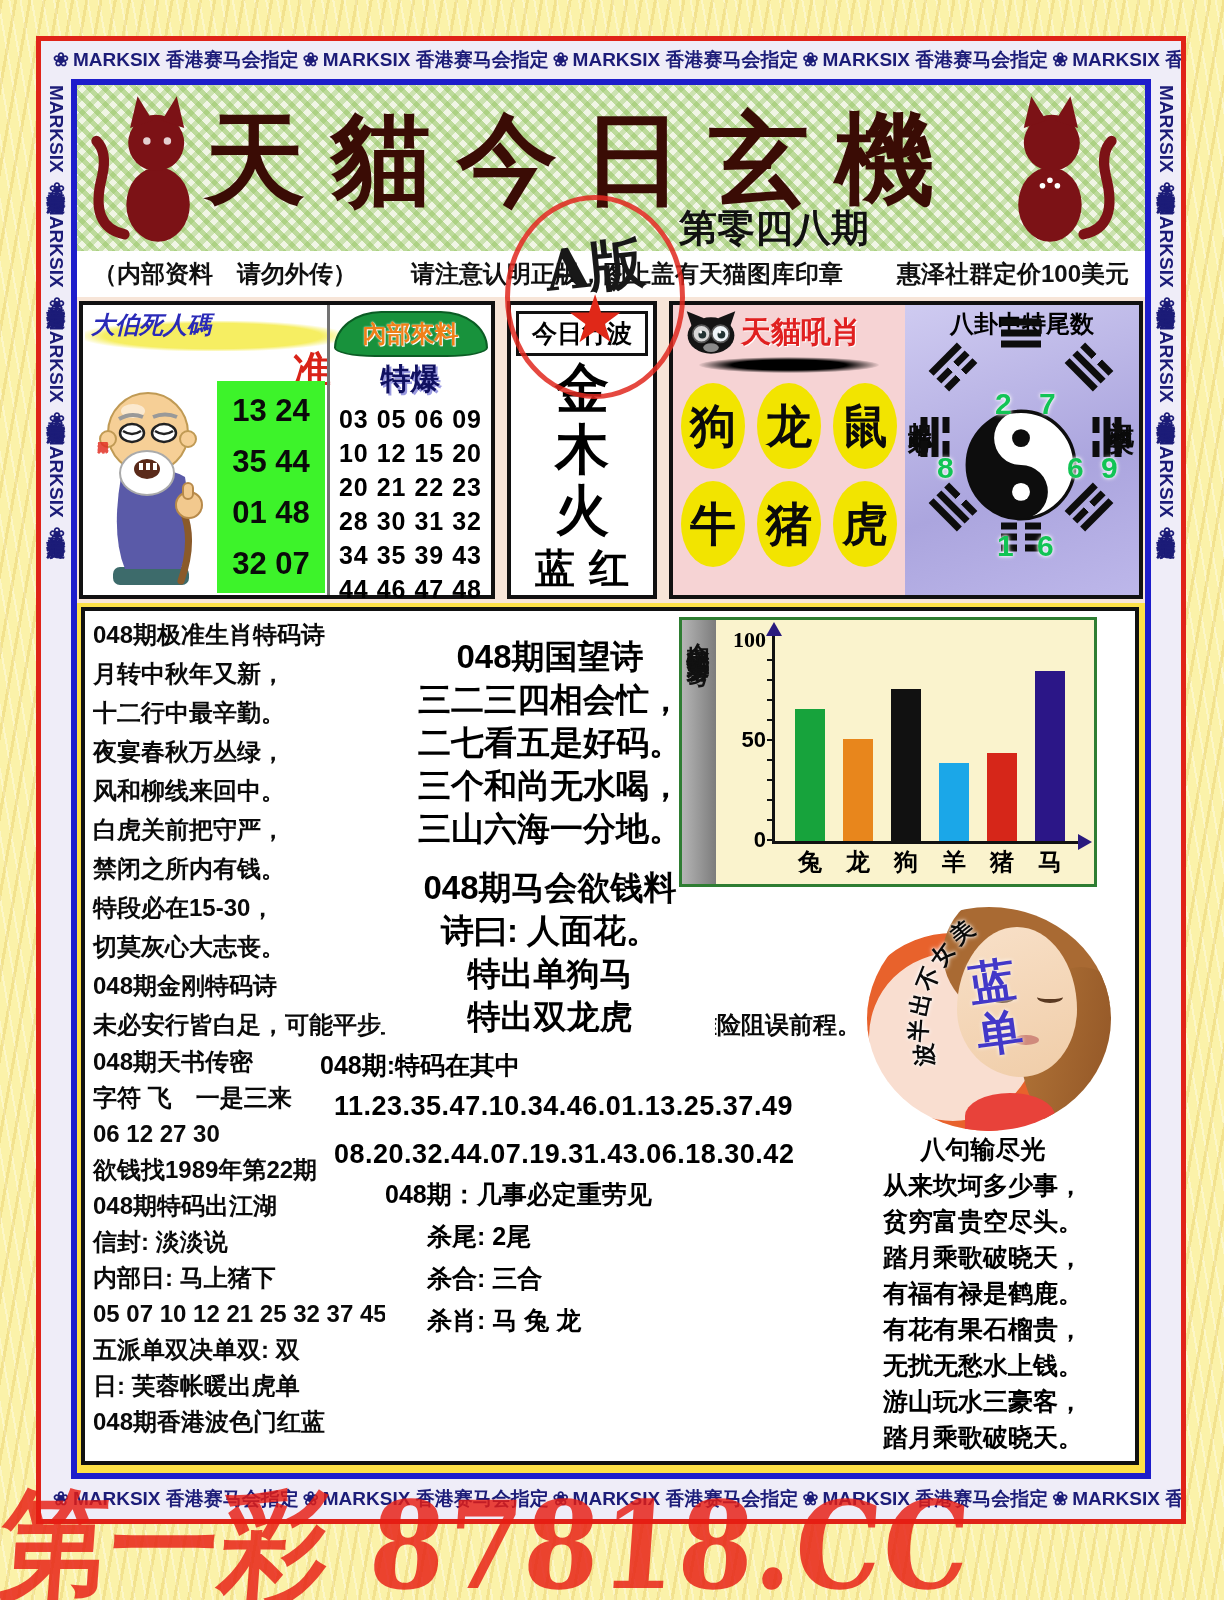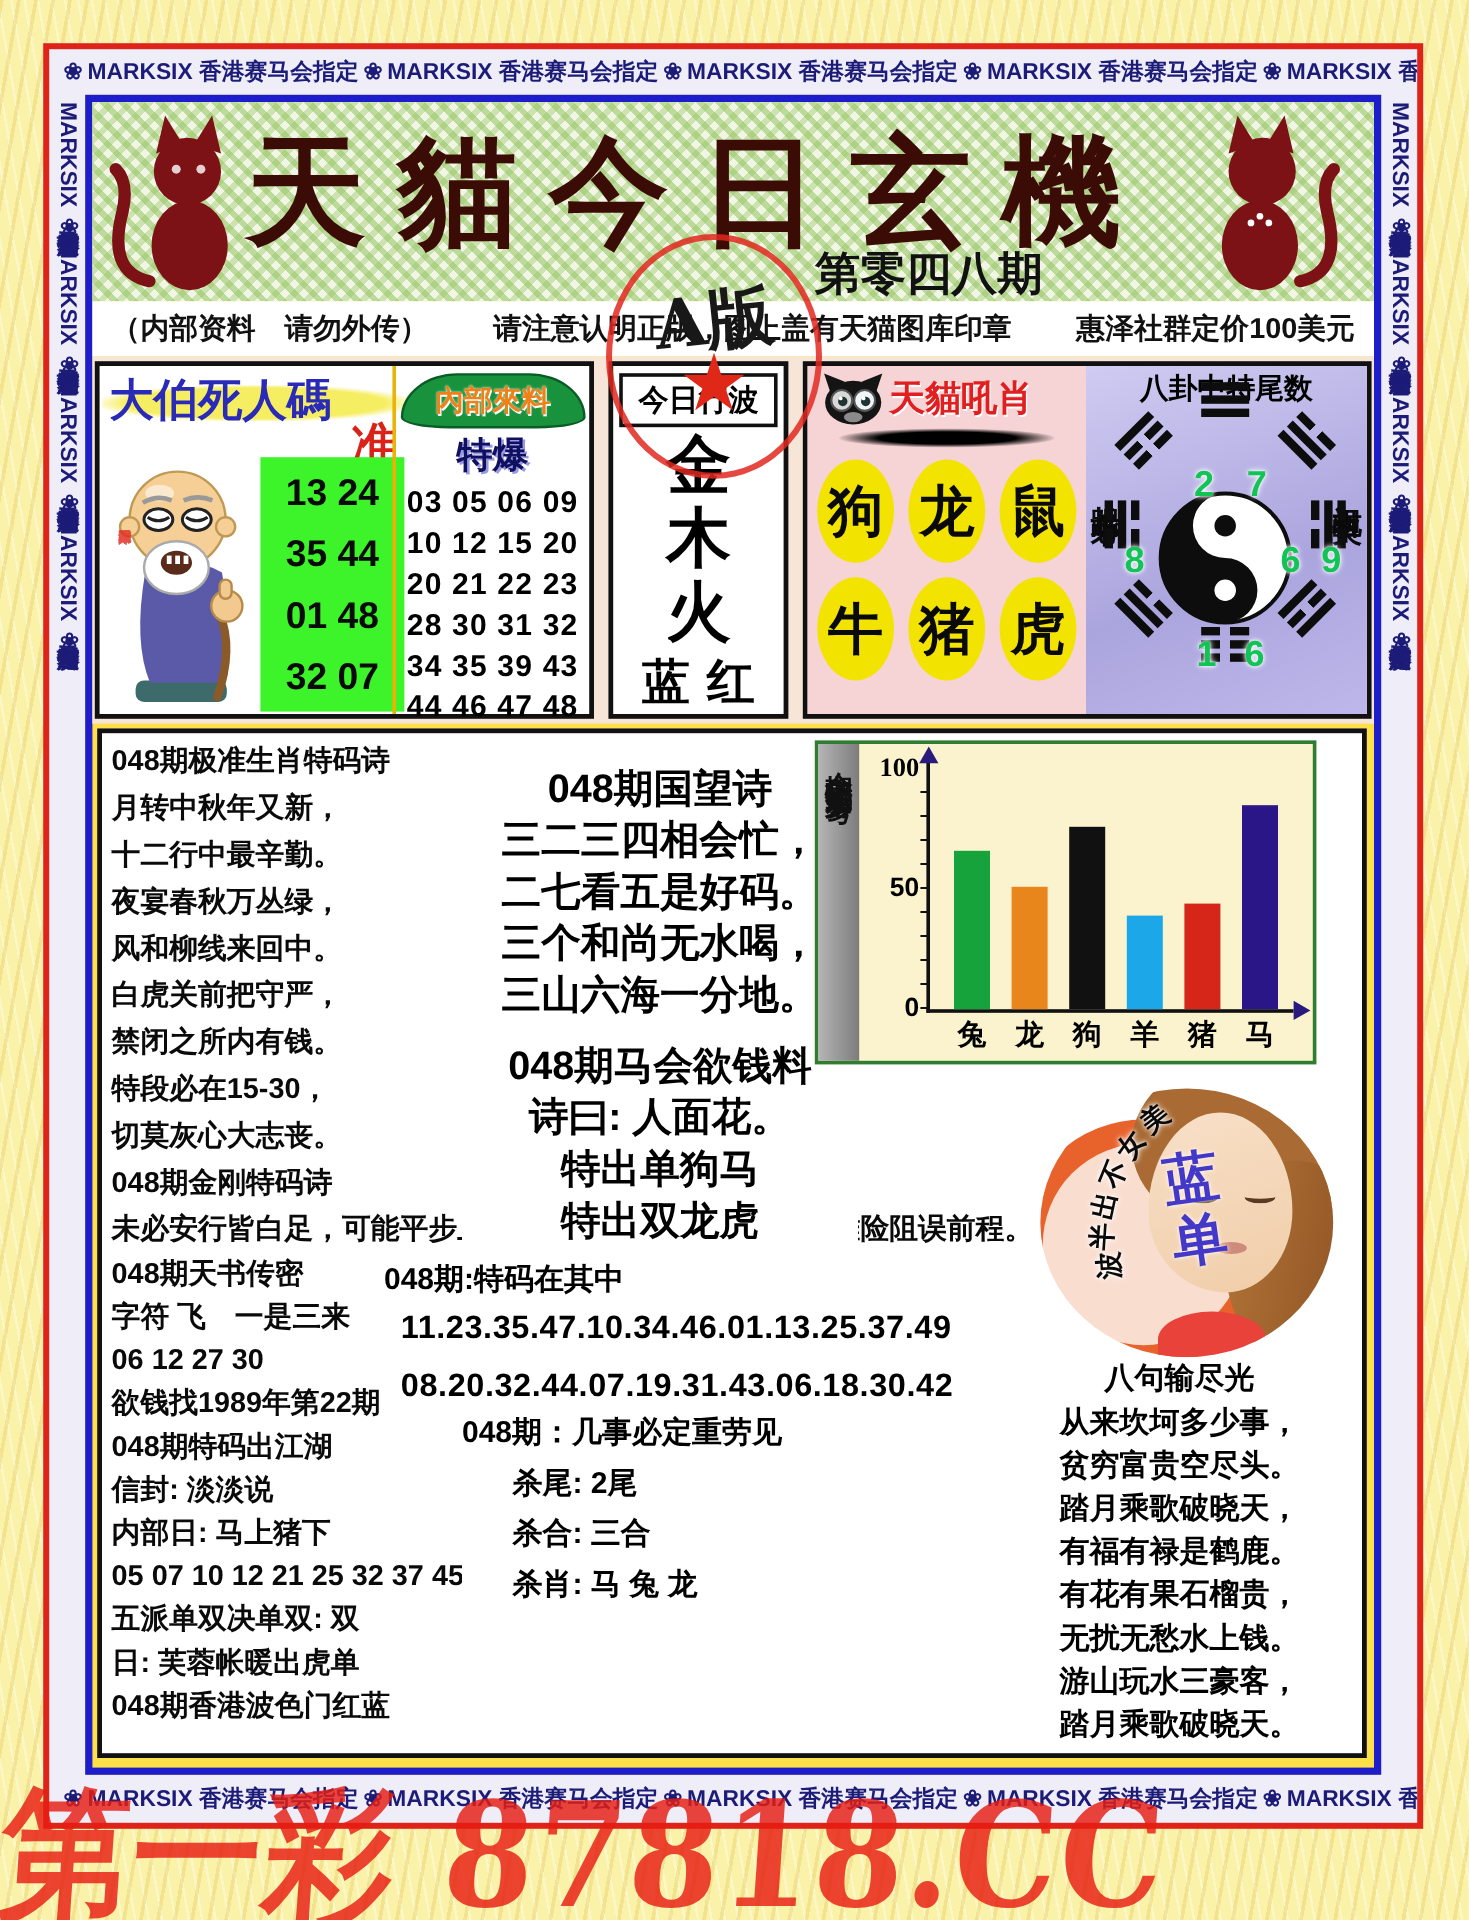--- a/index.html
+++ b/index.html
@@ -34,27 +34,27 @@
   .stamp{position:absolute;left:428px;top:110px;width:170px;height:194px;border:5px solid rgba(224,40,30,.85);border-radius:50%;z-index:6;}
   .stamp-text{position:absolute;left:50%;top:30px;transform:translateX(-50%) rotate(-6deg);font-size:56px;font-weight:900;color:#181818;font-family:"DejaVu Serif",serif;white-space:nowrap;}
   .stamp-star{position:absolute;left:50%;top:86px;transform:translateX(-50%);font-size:66px;line-height:66px;color:#e02818;}
   
   .notice{position:absolute;left:0;right:0;top:166px;height:46px;display:flex;align-items:center;justify-content:space-between;padding:0 16px;font-size:24px;font-weight:700;color:#111;background:#fff;box-sizing:border-box;}
   
   .info-row{position:absolute;left:0;right:0;top:212px;height:306px;background:#f7e5d8;display:flex;gap:12px;padding:4px 2px;box-sizing:border-box;}
   .ibox{border:4px solid #111;background:#fff;position:relative;box-sizing:border-box;height:298px;}
   .box-a{width:416px;}
   .dabo-hl{position:absolute;left:2px;top:16px;width:256px;height:30px;background:radial-gradient(ellipse at center,#f6ee62 0 60%,rgba(246,238,98,0) 75%);}
-  .dabo-title{position:absolute;left:8px;top:4px;font-size:37px;font-weight:900;color:#2a2ab8;font-family:"DejaVu Serif",serif;white-space:nowrap;}
+  .dabo-title{position:absolute;left:8px;top:4px;font-size:24px;font-weight:900;color:#2a2ab8;font-family:"DejaVu Serif",serif;white-space:nowrap;font-style:italic;}
   .dabo-zhun{position:absolute;left:210px;top:40px;font-size:38px;font-weight:900;color:#d92318;font-family:"DejaVu Serif",serif;}
   .oldman{position:absolute;left:2px;top:76px;width:130px;height:212px;}
   .dabo-wm{position:absolute;left:12px;top:128px;writing-mode:vertical-rl;font-size:11px;color:#e23226;opacity:.85;font-weight:700;}
-  .green-panel{position:absolute;left:134px;top:76px;width:120px;height:212px;background:#3df32a;text-align:center;padding-top:4px;box-sizing:border-box;}
+  .green-panel{position:absolute;left:134px;top:76px;width:108px;height:212px;background:#3df32a;text-align:center;padding-top:4px;box-sizing:border-box;}
   .gnum{font-size:31px;font-weight:900;line-height:51px;color:#0a0a0a;white-space:nowrap;}
-  .neibu{position:absolute;left:244px;top:0;right:0;bottom:0;border-left:3px solid #eab308;text-align:center;}
+  .neibu{position:absolute;left:244px;top:0;right:0;bottom:0;border-left:3px solid #737373;text-align:center;}
   .neibu-banner{margin:6px auto 2px auto;width:150px;background:#18923c;border:2px solid #0b5c24;border-radius:46% 46% 40% 40% / 120% 120% 30% 30%;color:#f08018;font-size:24px;font-weight:900;padding:5px 0;text-shadow:0 0 2px #fff,1px 1px 0 #fff;}
   .tebao{font-size:30px;font-weight:900;color:#101060;text-shadow:2px 2px 0 #9a9ae0;margin-bottom:2px;}
   .nrow{font-size:25px;font-weight:900;line-height:34px;letter-spacing:1px;white-space:nowrap;}
   .box-b{width:150px;text-align:center;}
   .xb-title{margin:6px 5px 2px 5px;border:3px solid #111;font-size:25px;font-weight:900;padding:3px 0;}
   .xb-char{font-size:54px;font-weight:900;line-height:61px;}
   .xb-bottom{font-size:40px;font-weight:900;letter-spacing:14px;margin-left:14px;}
   .box-c{flex:1;display:flex;}
   .houxiao{width:232px;background:#f6d3d4;position:relative;}
   .hx-head{display:flex;align-items:center;gap:4px;padding:4px 2px 0 12px;}

